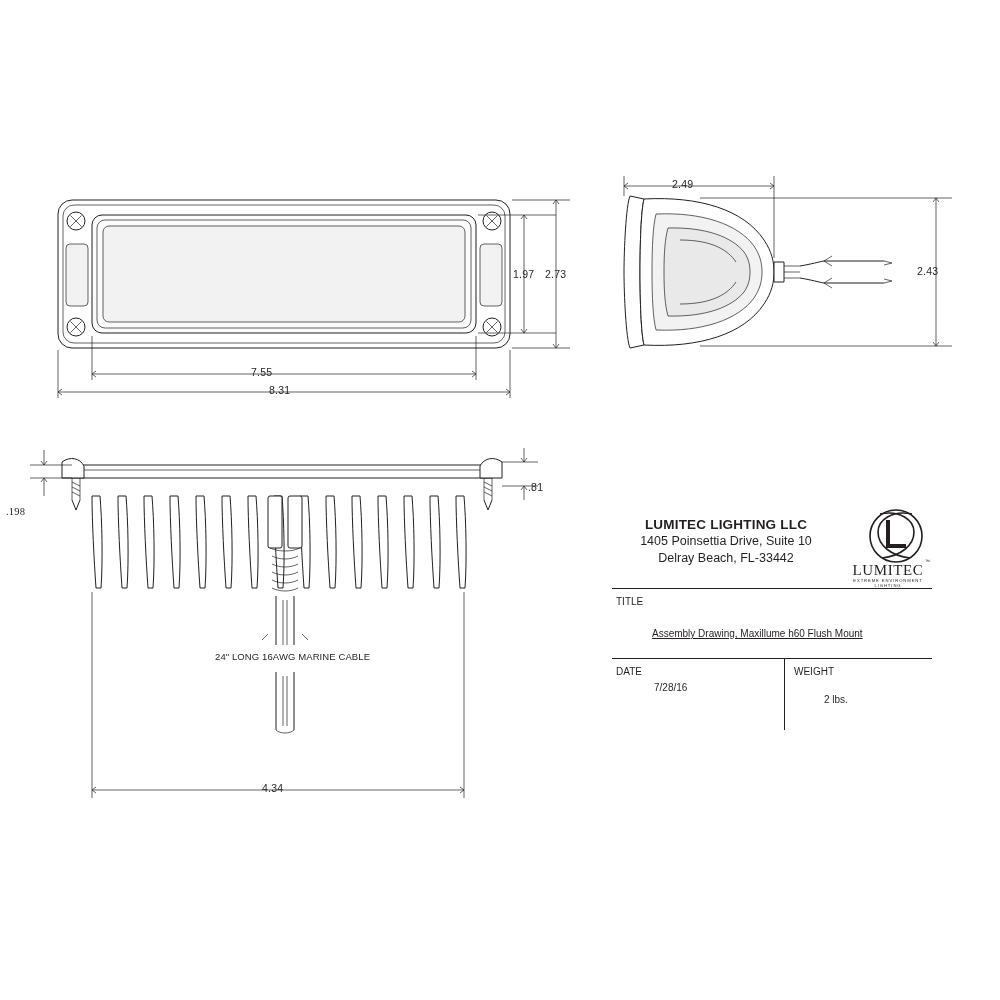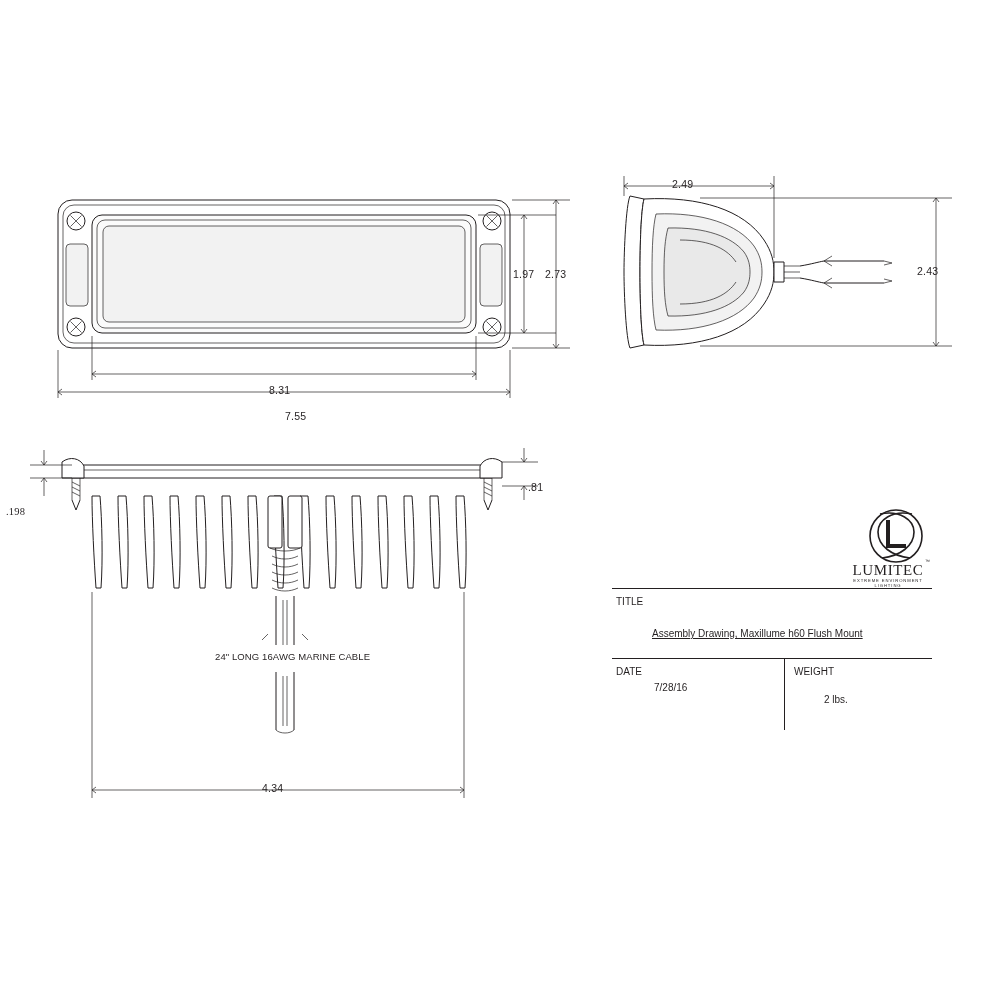--- a/index.html
+++ b/index.html
@@ -269,34 +269,39 @@
     <g transform="translate(866,508)">
       <circle cx="30" cy="28" r="26" fill="none" stroke="#231f20" stroke-width="1.6"></circle>
       <path d="M14 6 C34 2 48 12 48 24 C48 38 34 48 16 50" fill="none" stroke="#231f20" stroke-width="1.6"></path>
       <path d="M46 6 C26 2 12 12 12 24 C12 38 26 48 44 50" fill="none" stroke="#231f20" stroke-width="1.6"></path>
       <path d="M22 12 L22 38 L40 38" fill="none" stroke="#231f20" stroke-width="4"></path>
     </g>
   </svg>
 
   <div class="dimtext" style="left:513px; top:268px;">1.97</div>
   <div class="dimtext" style="left:545px; top:268px;">2.73</div>
-  <div class="dimtext" style="left:285px; top:366px;margin-top:44px;">7.55</div>
+  <div class="dimtext" style="left:251px; top:366px;">7.55</div>
   <div class="dimtext" style="left:269px; top:384px;">8.31</div>
 
   <div class="dimtext" style="left:672px; top:178px;">2.49</div>
   <div class="dimtext" style="left:917px; top:265px;">2.43</div>
 
   <div class="dimtext" style="left:528px; top:481px;">.81</div>
   <div class="dimtext" style="left:6px; top:506px;font-family:Liberation Serif, serif;">.198</div>
   <div class="dimtext" style="left:262px; top:782px;">4.34</div>
 
   <div class="label-cable" style="left:215px; top:651px;">24" LONG 16AWG MARINE CABLE</div>
 
   <div id="titleblock">
 
+    <div class="company">
+      <div class="c1">LUMITEC LIGHTING LLC</div>
+      <div class="c2">1405 Poinsettia Drive, Suite 10</div>
+      <div class="c3">Delray Beach, FL-33442</div>
+    </div>
 
     <div class="logo-word">LUMITEC</div>
     <div class="tm">™</div>
     <div class="logo-tag">EXTREME ENVIRONMENT LIGHTING</div>
 
     <div class="tb-rule" style="top:80px;"></div>
 
     <div class="tb-field-label" style="left:4px; top:88px;">TITLE</div>
     <div class="tb-field-value" style="left:40px; top:120px;text-decoration:underline;">Assembly Drawing, Maxillume h60 Flush Mount</div>
 

